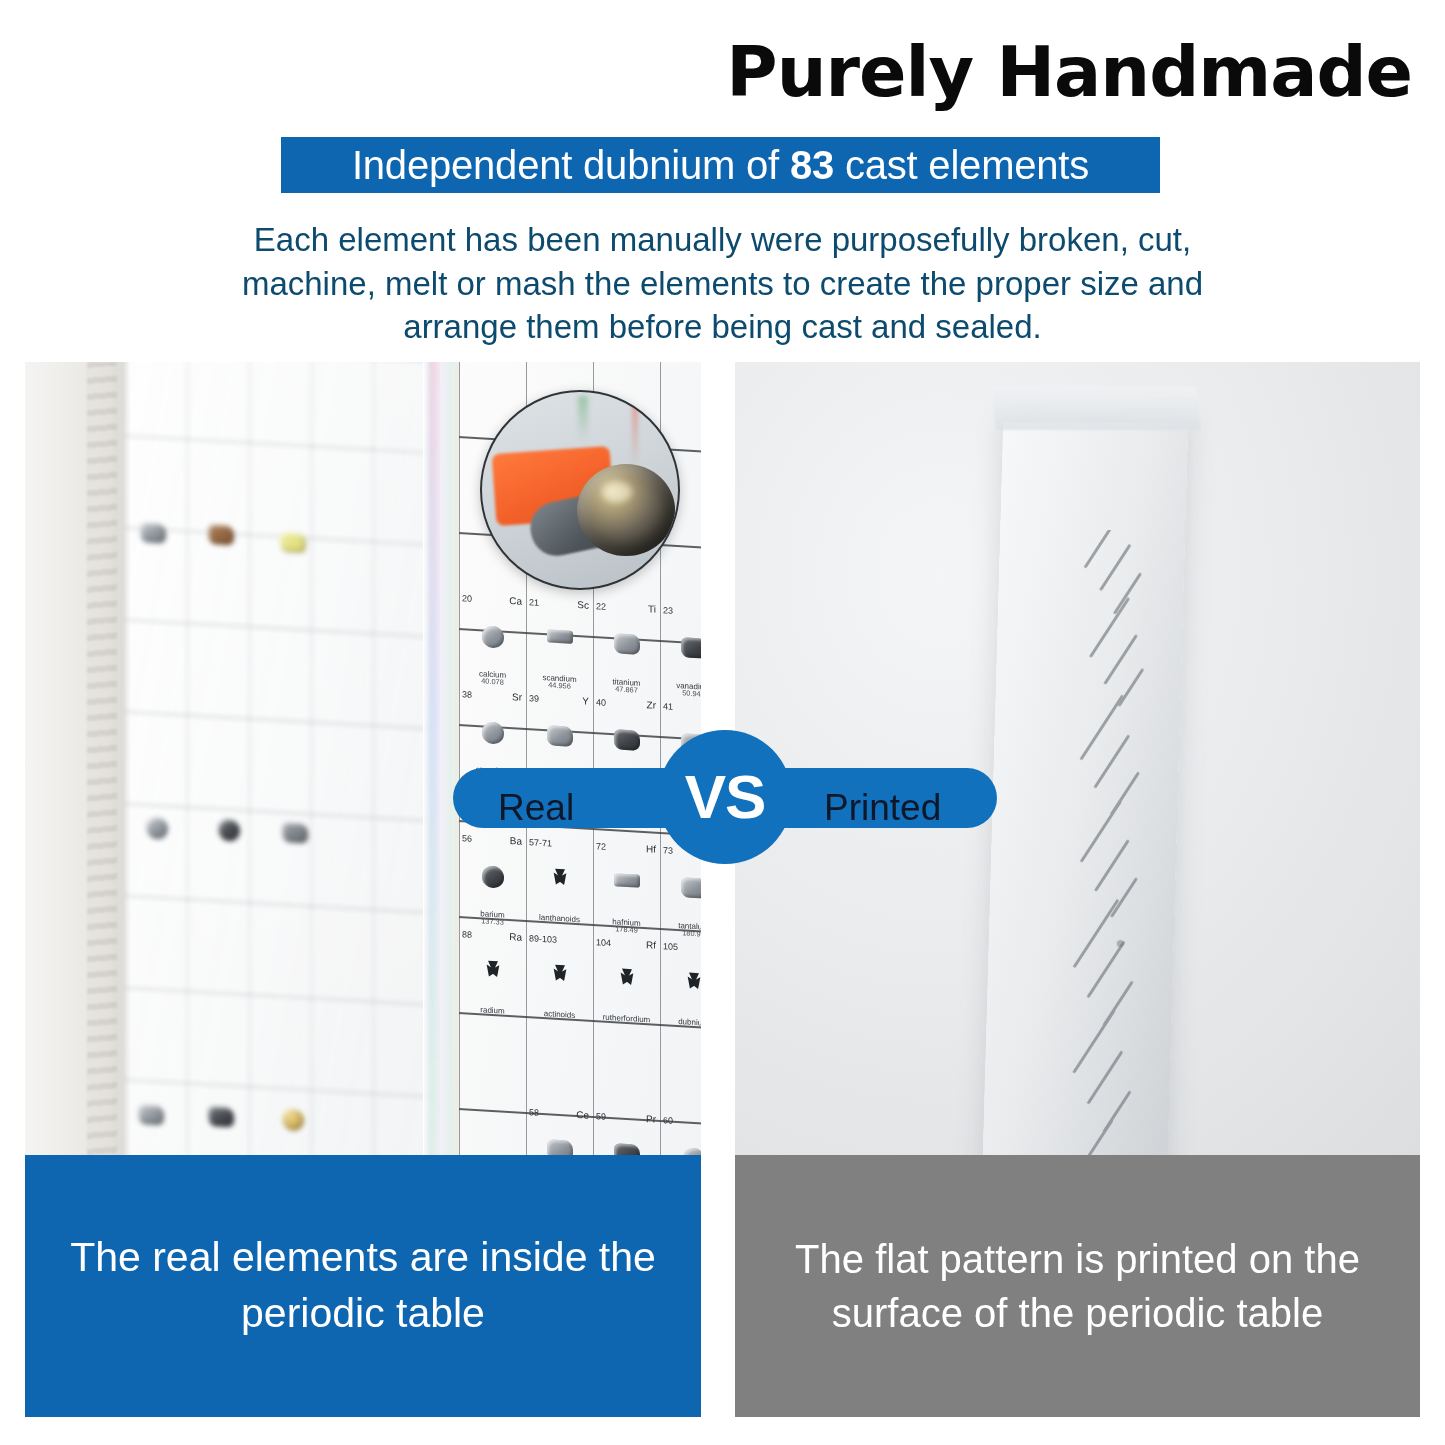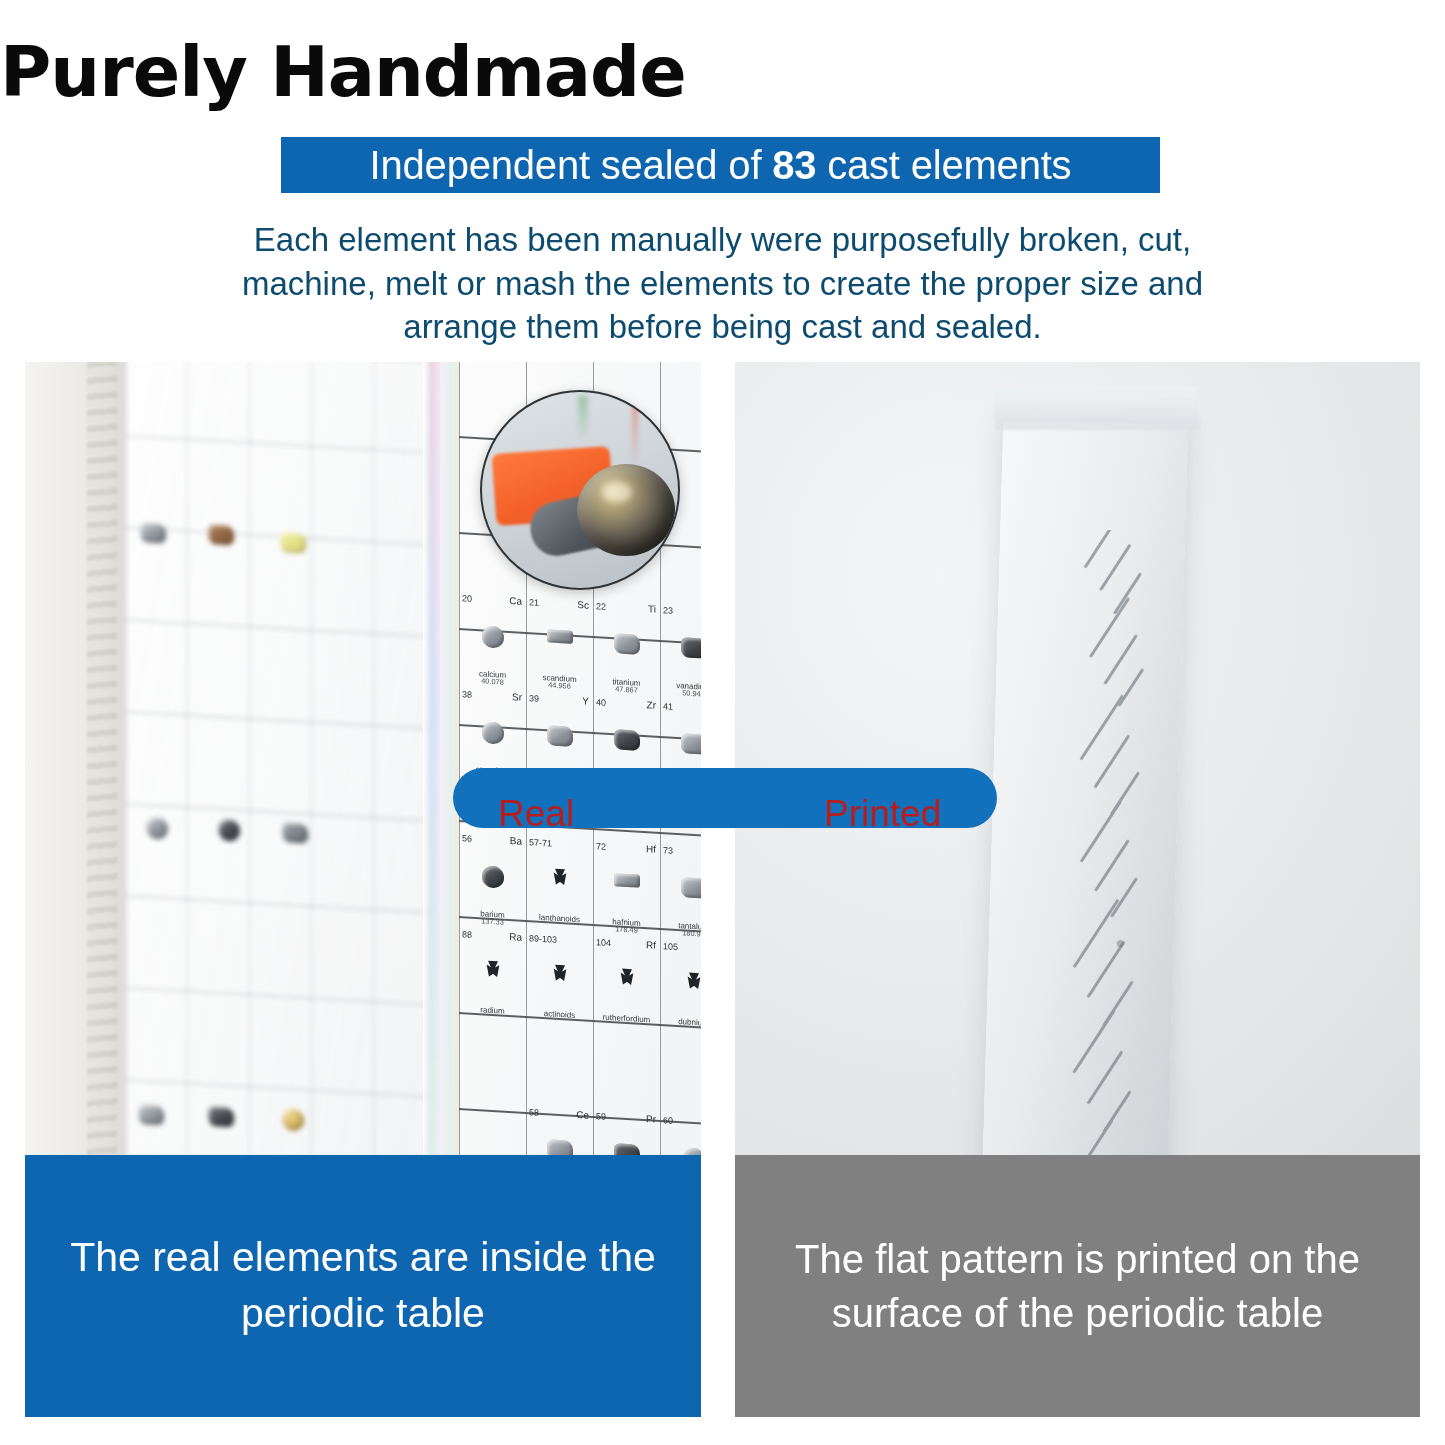--- a/index.html
+++ b/index.html
@@ -8,21 +8,21 @@
     background:#ffffff;
     font-family:"Liberation Sans", sans-serif;
     overflow:hidden;
     position:relative;
   }
   .page{position:relative;width:1445px;height:1445px;}
 
   
   .title{
     position:absolute;left:0;top:36px;width:1412px;
-    text-align:left;
+    text-align:right;
     font-family:"DejaVu Sans", sans-serif;
     font-weight:bold;
     font-size:70px;
     letter-spacing:-1px;
     color:#0a0a0a;
     line-height:1.05;
     white-space:nowrap;
   }
   .banner{
     position:absolute;left:281px;top:137px;width:879px;height:56px;
@@ -253,22 +253,22 @@
   
   .vs-wrap{
     position:absolute;left:0;top:748px;width:1445px;height:98px;
     pointer-events:none;
   }
   .vs-pill{
     position:absolute;left:453px;top:20px;width:544px;height:60px;
     border-radius:30px;background:#1271BC;
   }
   .vs-label{
-    position:absolute;top:36px;height:44px;line-height:60px;
-    color:#b91c1c;font-size:37px;
+    position:absolute;top:30px;height:44px;line-height:60px;
+    color:#0f172a;font-size:37px;
   }
   .vs-real{left:498px;}
   .vs-printed{left:812px;margin-left:12px;}
   .vs-circle{
     position:absolute;left:658px;top:-18px;width:134px;height:134px;
     border-radius:50%;background:#1271BC;
     display:flex;align-items:center;justify-content:center;
   }
   .vs-circle span{
     color:#ffffff;font-weight:bold;font-size:62px;line-height:1;letter-spacing:-1px;
@@ -291,21 +291,21 @@
   }
 </style>
 </head>
 <body>
 
 <div class="page">
 
   <div class="title">Purely Handmade</div>
 
   <div class="banner">
-    <div class="banner-text"><span>Independent sealed of </span><b>83</b><span> cast elements</span></div>
+    <div class="banner-text"><span>Independent dubnium of </span><b>83</b><span> cast elements</span></div>
   </div>
 
   <div class="lede">Each element has been manually were purposefully broken, cut, machine, melt or mash the elements to create the proper size and arrange them before being cast and sealed.</div>
 
   <div class="panels">
 
     <div class="panel panel-left">
       <div class="photo-real">
         <div class="wall"></div>
 
@@ -520,18 +520,21 @@
         </div>
       </div>
     </div>
 
   </div>
 
   <div class="vs-wrap">
     <div class="vs-pill"></div>
     <div class="vs-label vs-real">Real</div>
     <div class="vs-label vs-printed">Printed</div>
+    <div class="vs-circle">
+      <span>VS</span>
+    </div>
   </div>
 
   <div class="caption caption-right">The flat pattern is printed on the surface of the periodic table</div>
   <div class="caption caption-left">The real elements are inside the periodic table</div>
 
 </div>
 
 </body></html>

